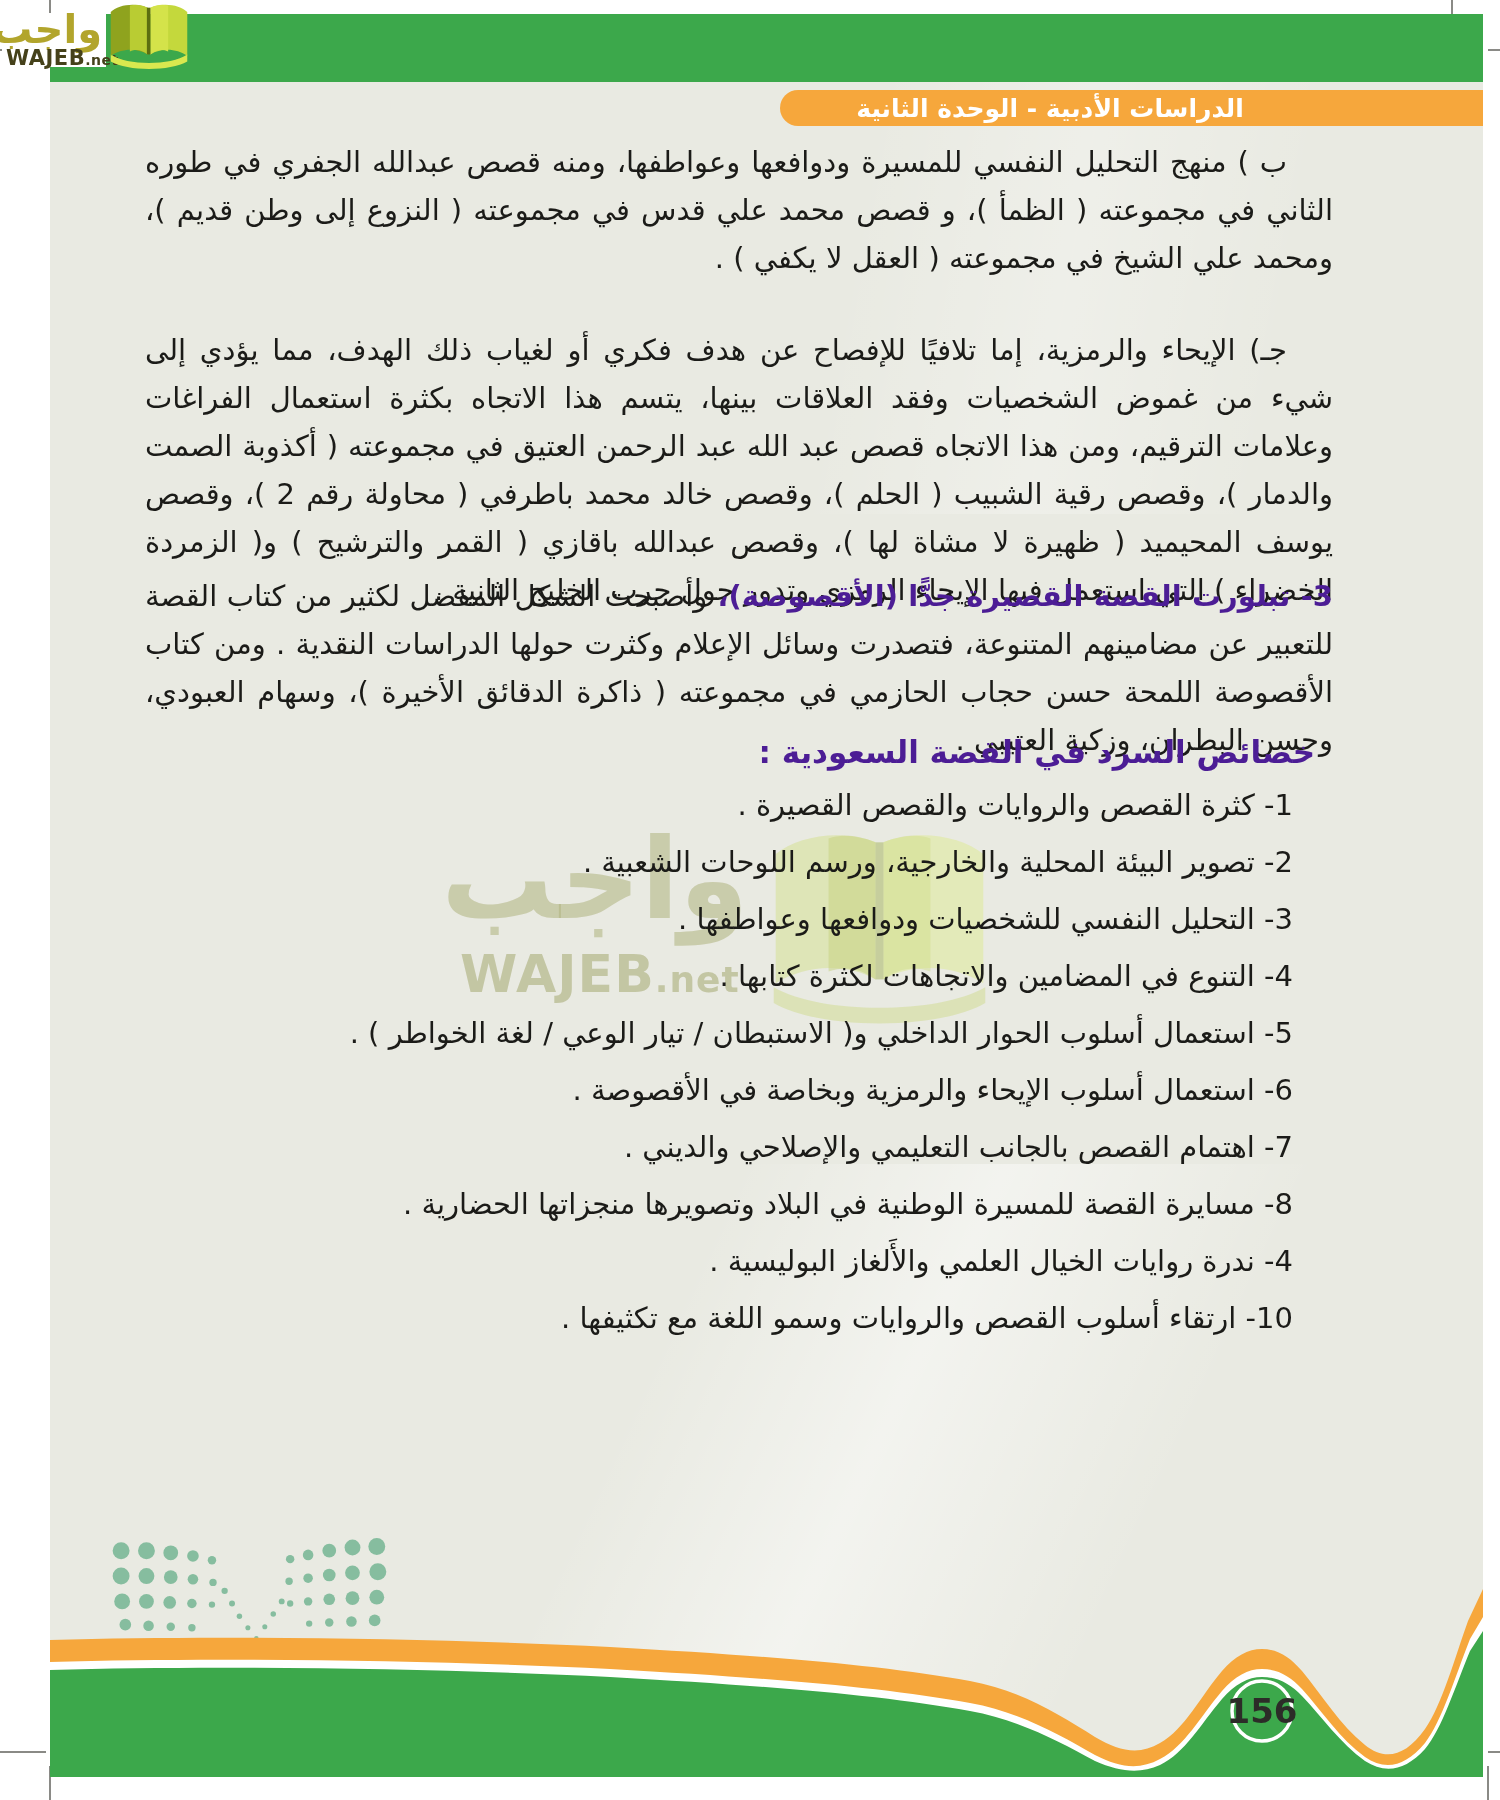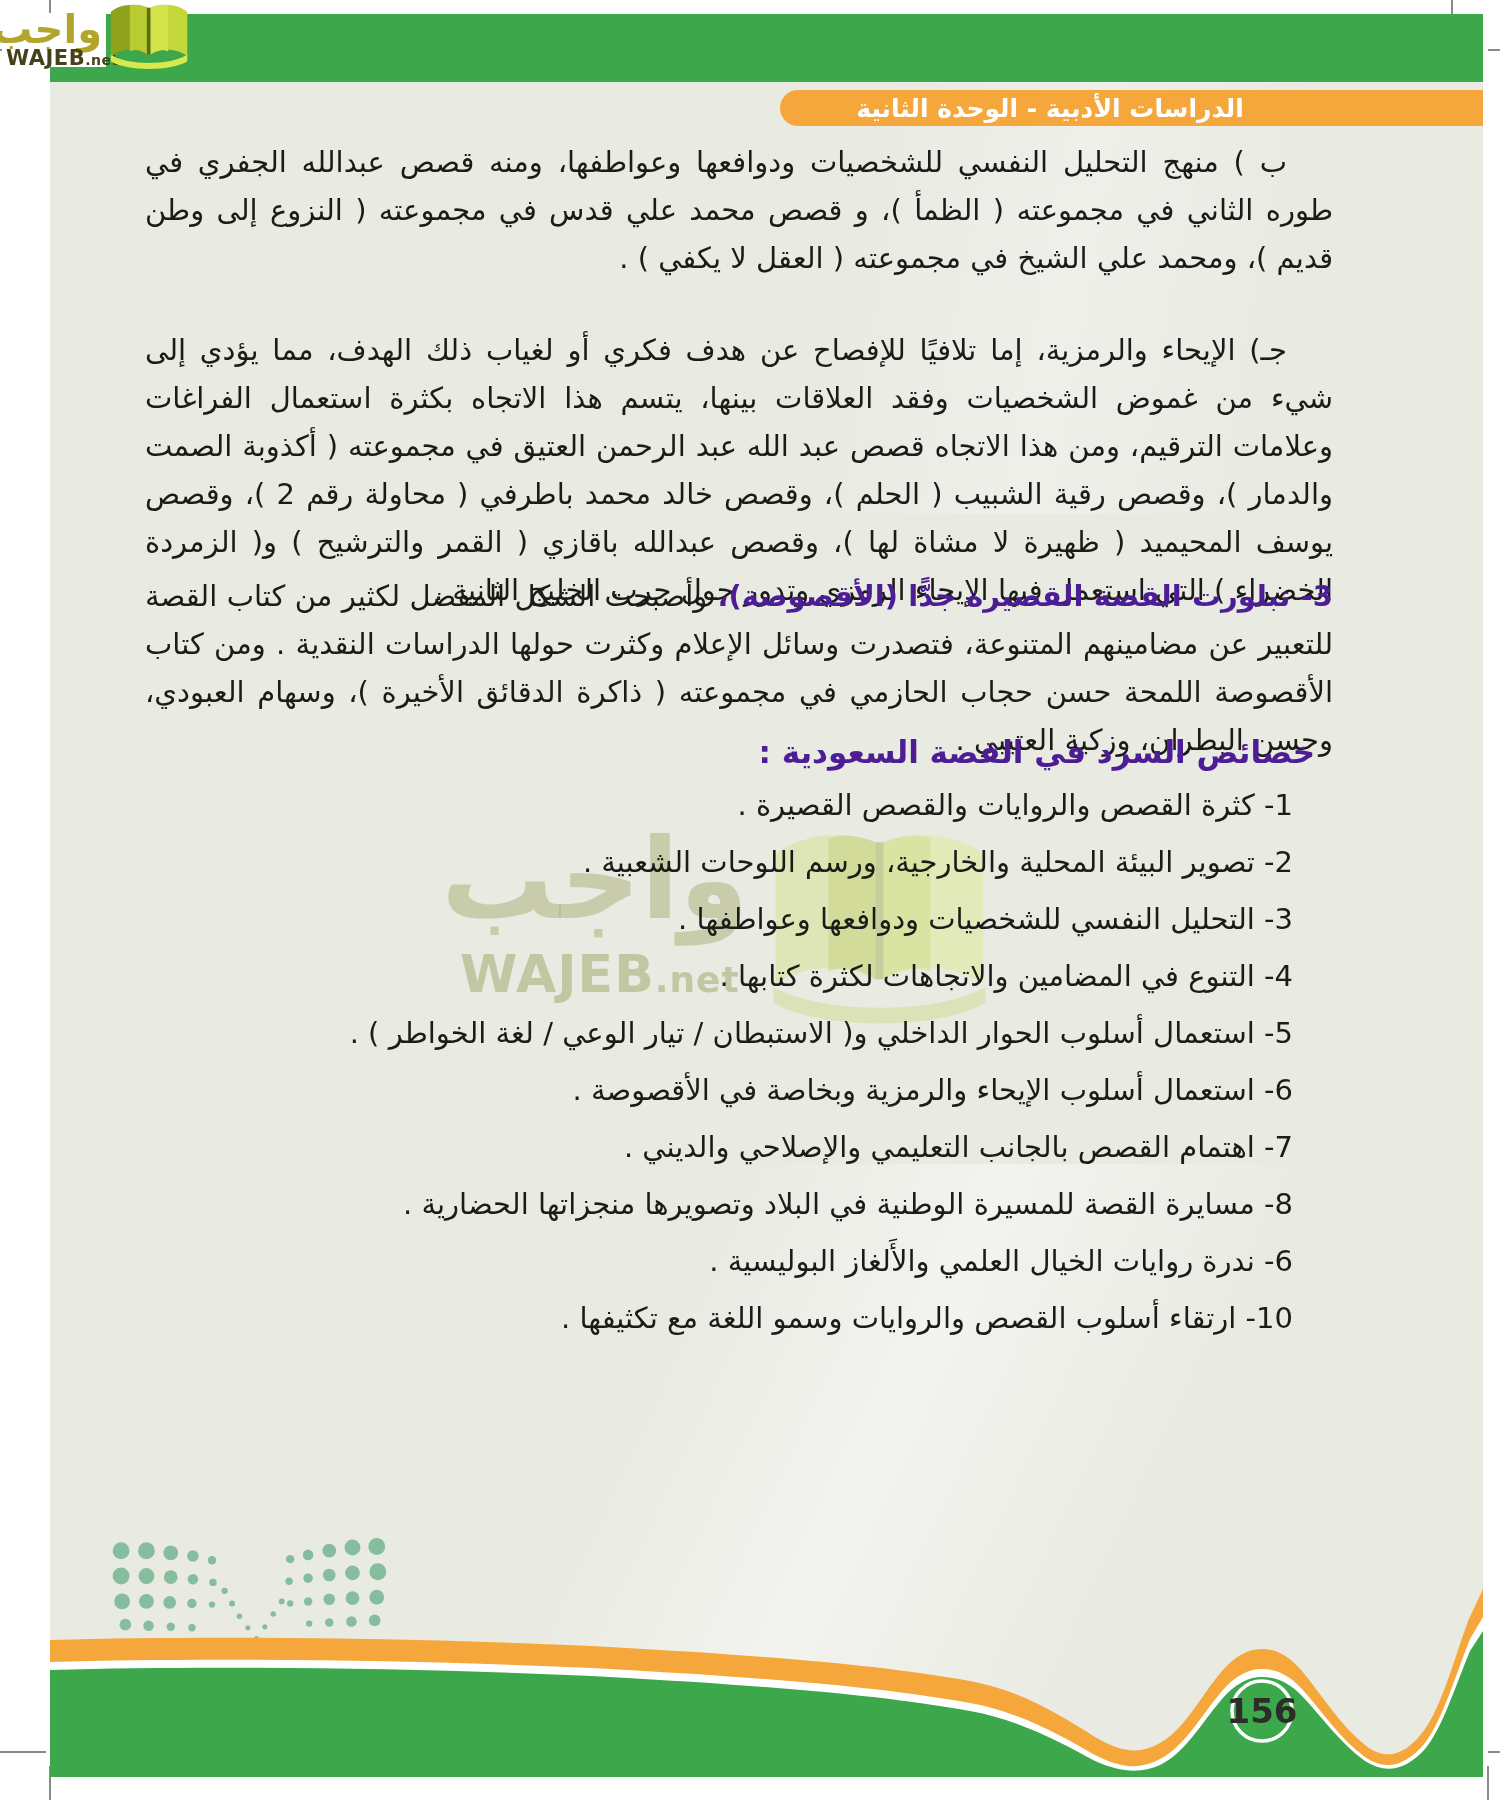--- a/index.html
+++ b/index.html
@@ -90,36 +90,36 @@
         <path d="M6,82 C30,96 90,96 114,82 L114,90 C90,104 30,104 6,90 Z" fill="rgba(205,218,130,.45)"></path>
         <path d="M58,8 C40,1 18,5 7,14 L7,80 C21,71 42,69 58,78 Z" fill="rgba(213,224,148,.55)"></path>
         <path d="M62,8 C80,1 102,5 113,14 L113,80 C99,71 78,69 62,78 Z" fill="rgba(224,233,158,.6)"></path>
         <path d="M58,8 C48,4 40,4 34,6 L34,74 C42,71 50,72 58,78 Z" fill="rgba(198,210,125,.5)"></path>
         <path d="M62,8 C72,4 80,4 86,6 L86,74 C78,71 70,72 62,78 Z" fill="rgba(210,222,140,.5)"></path>
         <rect x="58" y="8" width="4" height="70" fill="rgba(170,182,100,.55)"></rect>
       </svg>
     </div>
 
     <div class="content">
-      <p class="para indent para-b">ب ) منهج التحليل النفسي للشخصيات ودوافعها وعواطفها، ومنه قصص عبدالله الجفري في طوره الثاني في مجموعته ( الظمأ )، و قصص محمد علي قدس في مجموعته ( النزوع إلى وطن قديم )، ومحمد علي الشيخ في مجموعته ( العقل لا يكفي ) .</p>
+      <p class="para indent para-b">ب ) منهج التحليل النفسي للمسيرة ودوافعها وعواطفها، ومنه قصص عبدالله الجفري في طوره الثاني في مجموعته ( الظمأ )، و قصص محمد علي قدس في مجموعته ( النزوع إلى وطن قديم )، ومحمد علي الشيخ في مجموعته ( العقل لا يكفي ) .</p>
       <p class="para indent para-j">جـ) الإيحاء والرمزية، إما تلافيًا للإفصاح عن هدف فكري أو لغياب ذلك الهدف، مما يؤدي إلى شيء من غموض الشخصيات وفقد العلاقات بينها، يتسم هذا الاتجاه بكثرة استعمال الفراغات وعلامات الترقيم، ومن هذا الاتجاه قصص عبد الله عبد الرحمن العتيق في مجموعته ( أكذوبة الصمت والدمار )، وقصص رقية الشبيب ( الحلم )، وقصص خالد محمد باطرفي ( محاولة رقم 2 )، وقصص يوسف المحيميد ( ظهيرة لا مشاة لها )، وقصص عبدالله باقازي ( القمر والترشيح ) و( الزمردة الخضراء ) التي استعمل فيها الإيحاء الرمزي وتدور حول حرب الخليج الثانية .</p>
       <p class="para para-3"><span class="green-lead">3- تبلورت القصة القصيرة جدًّا (الأقصوصة)، </span><span>وأصبحت الشكل المفضل لكثير من كتاب القصة للتعبير عن مضامينهم المتنوعة، فتصدرت وسائل الإعلام وكثرت حولها الدراسات النقدية . ومن كتاب الأقصوصة اللمحة حسن حجاب الحازمي في مجموعته ( ذاكرة الدقائق الأخيرة )، وسهام العبودي، وحسن البطران، وزكية العتيبي .</span></p>
 
       <h3 class="sec-heading">خصائص السرد في القصة السعودية :</h3>
 
       <div class="list">
         <div class="list-item" style="top:0">1- كثرة القصص والروايات والقصص القصيرة .</div>
         <div class="list-item" style="top:57px">2- تصوير البيئة المحلية والخارجية، ورسم اللوحات الشعبية .</div>
         <div class="list-item" style="top:114px">3- التحليل النفسي للشخصيات ودوافعها وعواطفها .</div>
         <div class="list-item" style="top:171px">4- التنوع في المضامين والاتجاهات لكثرة كتابها .</div>
         <div class="list-item" style="top:228px">5- استعمال أسلوب الحوار الداخلي و( الاستبطان / تيار الوعي / لغة الخواطر ) .</div>
         <div class="list-item" style="top:285px">6- استعمال أسلوب الإيحاء والرمزية وبخاصة في الأقصوصة .</div>
         <div class="list-item" style="top:342px">7- اهتمام القصص بالجانب التعليمي والإصلاحي والديني .</div>
         <div class="list-item" style="top:399px">8- مسايرة القصة للمسيرة الوطنية في البلاد وتصويرها منجزاتها الحضارية .</div>
-        <div class="list-item" style="top:456px">6- ندرة روايات الخيال العلمي والأَلغاز البوليسية .</div>
+        <div class="list-item" style="top:456px">4- ندرة روايات الخيال العلمي والأَلغاز البوليسية .</div>
         <div class="list-item" style="top:513px">10- ارتقاء أسلوب القصص والروايات وسمو اللغة مع تكثيفها .</div>
       </div>
     </div>
 
     <svg class="moe-dots" width="280" height="112" viewBox="0 0 264 106">
       <g fill="#7cb998" opacity="0.9">
         <circle cx="10" cy="12" r="8"></circle>
           <circle cx="34" cy="12" r="8"></circle>
           <circle cx="57" cy="14" r="7"></circle>
           <circle cx="78" cy="17" r="5.5"></circle>

